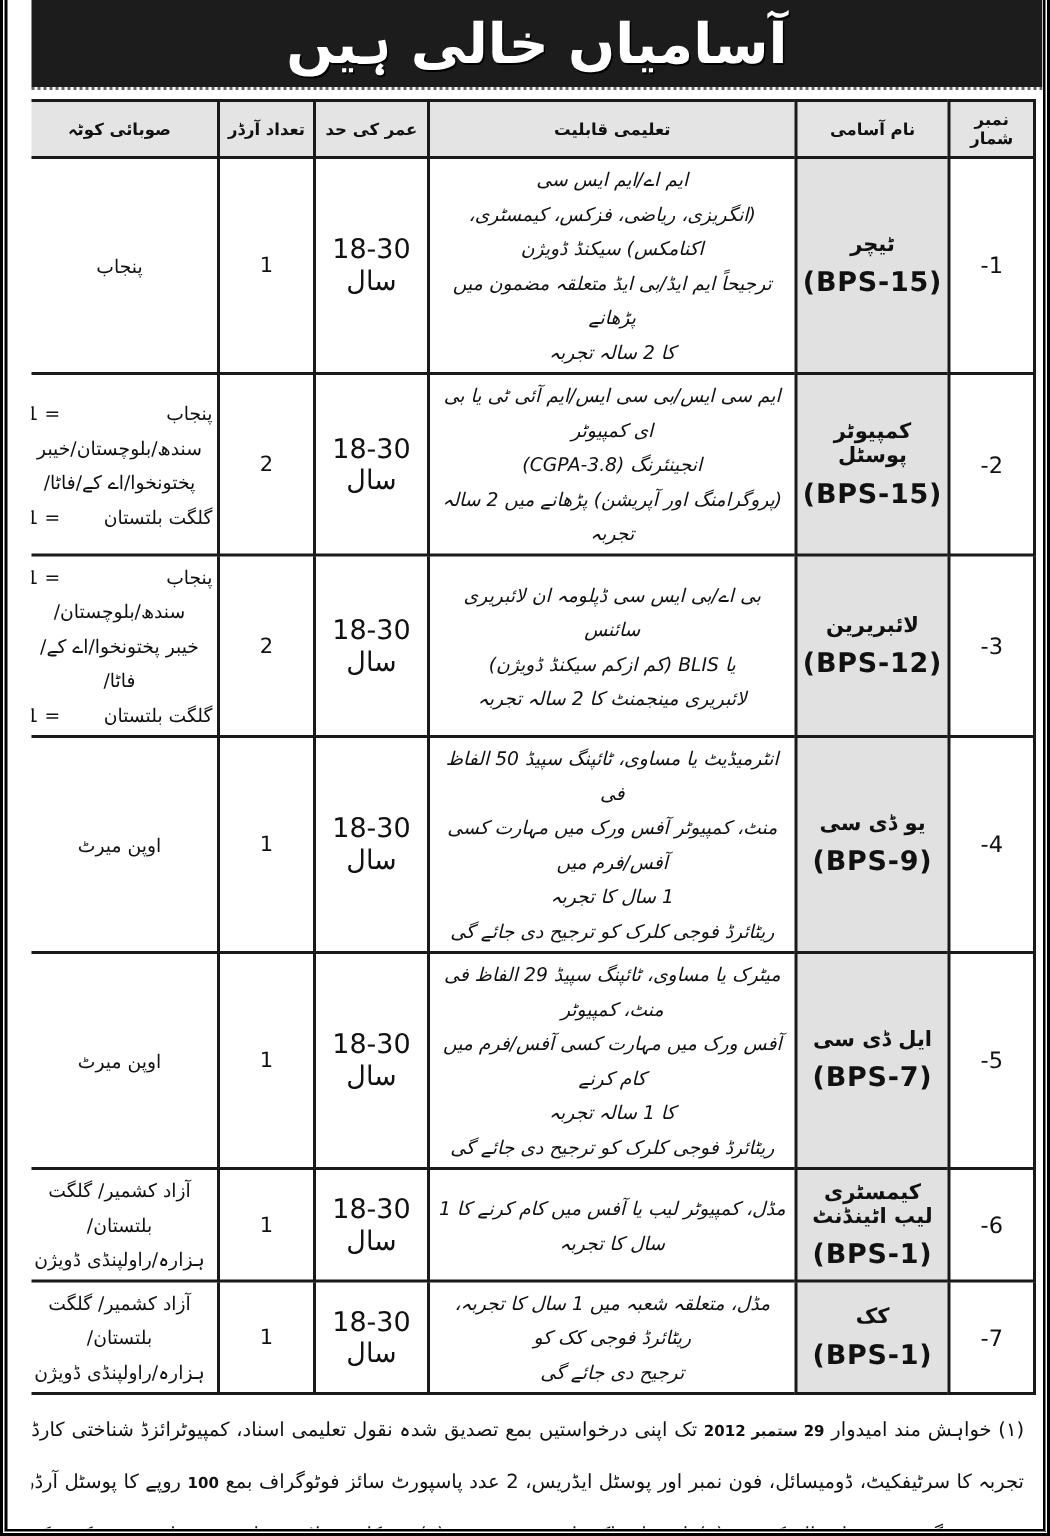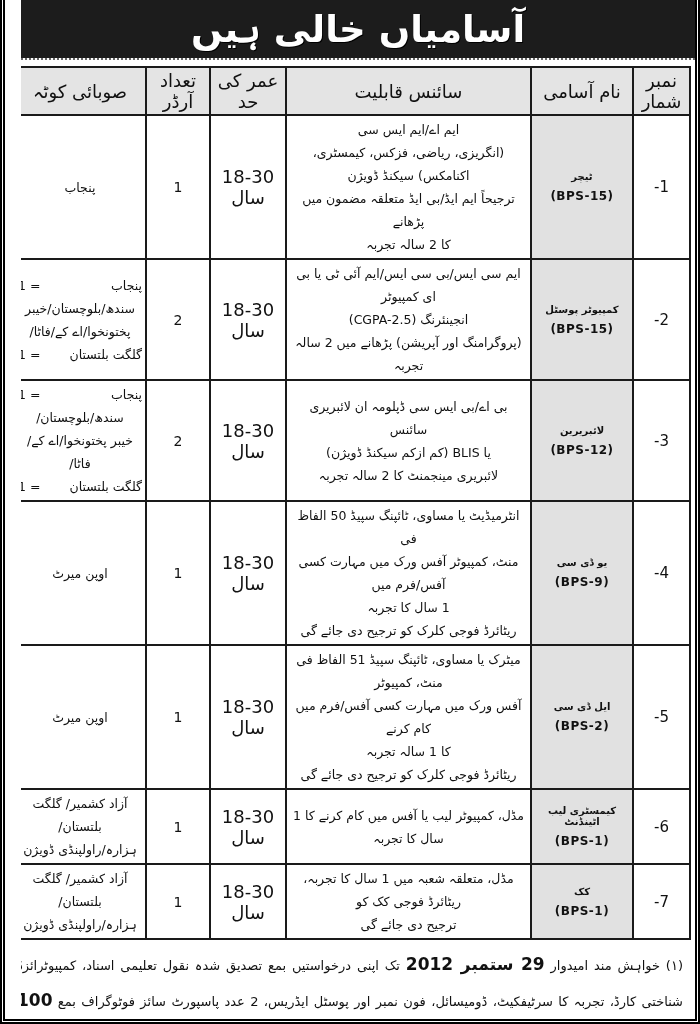--- a/index.html
+++ b/index.html
@@ -17,37 +17,37 @@
   .banner-title { font-size:37px; font-weight:bold; direction:rtl; text-shadow:1px 1px 0 #000; }
   .content {
     flex:1; border-top:2px dotted #666; direction:rtl;
     padding:6px 4px 4px 12px; display:flex; flex-direction:column; overflow:hidden;
   }
   table.vacancies { border-collapse:collapse; table-layout:fixed; direction:rtl; width:676px; flex:none; }
   .vacancies th, .vacancies td {
     border:2px solid #1a1a1a; padding:2px 3px; text-align:center; vertical-align:middle; color:#111;
   }
   .col-serial{width:57px}.col-pos{width:102px}.col-qual{width:245px}.col-age{width:76px}.col-count{width:64px}.col-quota{width:132px}
-  thead th { background:#e4e4e4; font-size:18px; font-weight:normal; height:38px; border-bottom:2px dotted #333;margin-left:44px; }
+  thead th { background:#e4e4e4; font-size:11px; font-weight:bold; height:38px; border-bottom:2px dotted #333;margin-left:44px; }
   tr.tall{height:111px} tr.short{height:59px}
   .serial-cell{direction:ltr; font-size:15px; color:#222;}
   .pos-cell{background:#e1e1e1; font-weight:bold; border-right:2px dotted #333; border-left:2px dotted #333;}
-  .pos-name{display:block; font-size:10px; margin-bottom:7px;}
-  .pos-bps{display:block; font-size:12px; direction:ltr; letter-spacing:0.5px;}
-  .qual-cell{font-size:12.5px; line-height:23px; white-space:pre-line;}
+  .pos-name{display:block; font-size:14px; margin-bottom:7px;}
+  .pos-bps{display:block; font-size:18px; direction:ltr; letter-spacing:0.5px;}
+  .qual-cell{font-size:12.5px; line-height:23px; white-space:pre-line;font-style:italic;}
   .age-cell{font-size:18px;border-radius:31px;}
   .count-cell{font-size:14px;}
   .quota-cell{font-size:12.5px; padding:4px 7px;}
   .quota-line{text-align:center; line-height:23px;}
   .quota-line.spread{display:flex; justify-content:space-between;}
   .notes {
     direction:rtl; text-align:justify; font-size:13px; line-height:34px;
     padding:7px 8px 2px 10px; color:#111; flex:none; width:684px;
   }
-  .notes b { font-size:17px; }
+  .notes b { font-size:10px; }
 </style>
 </head>
 <body>
 
 <div class="page">
 
   <div class="banner">
     <div class="banner-title">آسامیاں خالی ہیں</div>
   </div>
 
@@ -59,21 +59,21 @@
           <col class="col-pos">
           <col class="col-qual">
         <col class="col-age">
           <col class="col-count">
           <col class="col-quota">
       </colgroup>
       <thead>
         <tr>
           <th>نمبر شمار</th>
           <th>نام آسامی</th>
-          <th>سائنس قابلیت</th>
+          <th>تعلیمی قابلیت</th>
           <th>عمر کی حد</th>
           <th>تعداد آرڈر</th>
           <th>صوبائی کوٹہ</th>
         </tr>
       </thead>
       <tbody id="vacancy-rows">
       <tr class="tall">
         <td class="serial-cell">-1</td>
         <td class="pos-cell">
           <span class="pos-name">ٹیچر</span>
@@ -90,21 +90,21 @@
             </td>
       </tr>
 
       <tr class="tall">
         <td class="serial-cell">-2</td>
         <td class="pos-cell">
           <span class="pos-name">کمپیوٹر پوسٹل</span>
           <span class="pos-bps">(BPS-15)</span>
         </td>
         <td class="qual-cell">ایم سی ایس/بی سی ایس/ایم آئی ٹی یا بی ای کمپیوٹر
-انجینئرنگ (CGPA-2.5)
+انجینئرنگ (CGPA-3.8)
 (پروگرامنگ اور آپریشن) پڑھانے میں 2 سالہ تجربہ</td>
         <td class="age-cell">18-30 سال</td>
         <td class="count-cell">2</td>
         <td class="quota-cell">
               <div class="quota-line spread">
                 <span>پنجاب</span>
                 <span>= 1</span>
               </div>
               <div class="quota-line">سندھ/بلوچستان/خیبر</div>
               <div class="quota-line">پختونخوا/اے کے/فاٹا/</div>
@@ -154,23 +154,23 @@
         <td class="count-cell">1</td>
         <td class="quota-cell">
               <div class="quota-line">اوپن میرٹ</div>
             </td>
       </tr>
 
       <tr class="tall">
         <td class="serial-cell">-5</td>
         <td class="pos-cell">
           <span class="pos-name">ایل ڈی سی</span>
-          <span class="pos-bps">(BPS-2)</span>
-        </td>
-        <td class="qual-cell">میٹرک یا مساوی، ٹائپنگ سپیڈ 51 الفاظ فی منٹ، کمپیوٹر
+          <span class="pos-bps">(BPS-7)</span>
+        </td>
+        <td class="qual-cell">میٹرک یا مساوی، ٹائپنگ سپیڈ 29 الفاظ فی منٹ، کمپیوٹر
 آفس ورک میں مہارت کسی آفس/فرم میں کام کرنے
 کا 1 سالہ تجربہ
 ریٹائرڈ فوجی کلرک کو ترجیح دی جائے گی</td>
         <td class="age-cell">18-30 سال</td>
         <td class="count-cell">1</td>
         <td class="quota-cell">
               <div class="quota-line">اوپن میرٹ</div>
             </td>
       </tr>
 

